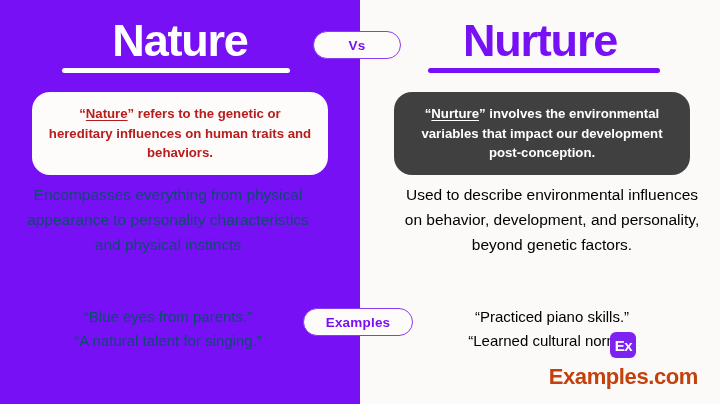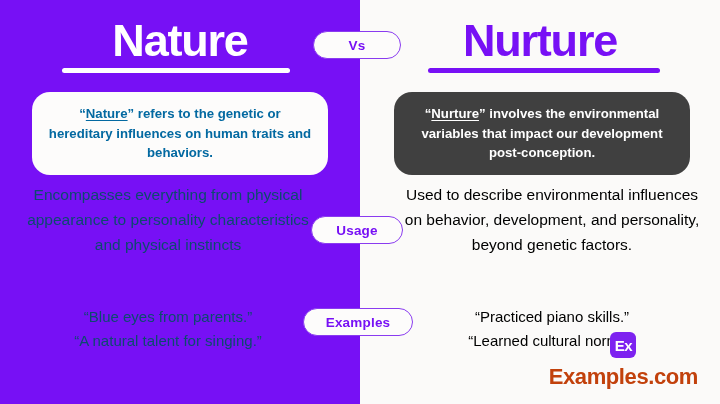--- a/index.html
+++ b/index.html
@@ -45,21 +45,21 @@
   .ul-right { left: 428px; width: 232px; background: #7710f5; }
 
   
   .card {
     position: absolute; top: 92px;
     width: 296px; padding: 12px 14px;
     border-radius: 18px;
     font-size: 13.2px; font-weight: 700;
     line-height: 19.5px; text-align: center;
   }
-  .card-left  { left: 32px;  background: #fdfcfb; color: #0369a1; }
+  .card-left  { left: 32px;  background: #fdfcfb; color: #b91c1c; }
   .card-right { left: 394px; background: #404040; color: #ffffff; }
   .card u { text-decoration: underline; text-underline-offset: 2px; }
 
   
   .copy {
     position: absolute;
     width: 296px;
     text-align: center;
   }
   .copy-usage    { top: 182px; font-size: 15.5px; line-height: 25px; }
@@ -124,21 +124,20 @@
     <span>“</span><u>Nurture</u><span>” involves the environmental variables that impact our development post-conception.</span>
   </div>
 
   <div class="copy copy-usage copy-left">Encompasses everything from physical appearance to personality characteristics and physical instincts</div>
   <div class="copy copy-usage copy-right">Used to describe environmental influences on behavior, development, and personality, beyond genetic factors.</div>
 
   <div class="copy copy-examples copy-left">“Blue eyes from parents.”<br>“A natural talent for singing.”</div>
   <div class="copy copy-examples copy-right">“Practiced piano skills.”<br>“Learned cultural norms.”</div>
 
   <div class="pill pill-vs">Vs</div>
-  <div class="pill pill-usage">Usage</div>
   <div class="pill pill-examples">Examples</div>
 
   <div class="logo">
     <div class="logo-mark">Ex</div>
     <div class="logo-text">Examples.com</div>
   </div>
 
 </div>
 
 </body></html>

